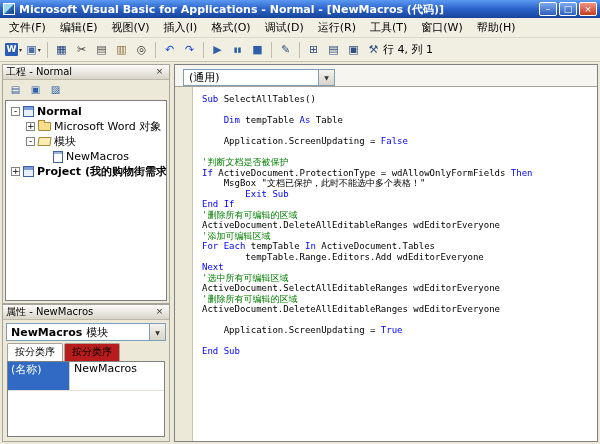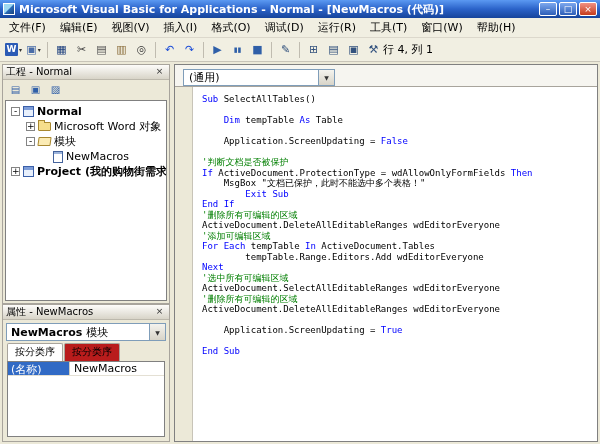--- a/index.html
+++ b/index.html
@@ -65,21 +65,21 @@
                  display:flex; align-items:center; padding-left:4px; overflow:hidden; }
   .props-combo .obj-name { font-weight:bold; margin-right:4px; }
   .combo-arrow { margin-left:auto; width:16px; height:100%; flex:none; border-left:1px solid #7F9DB9;
                  background:linear-gradient(180deg,#F4F3EE,#D8D4C8); font-size:6px; display:flex;
                  align-items:center; justify-content:center; color:#333; }
   .props-tabs { height:17px; flex:none; display:flex; align-items:flex-end; padding:0 4px; gap:1px; }
   .tab { font-size:10px; padding:1px 7px 2px 7px; border:1px solid #A8A49C; border-bottom:none;
          border-radius:2px 2px 0 0; background:#b91c1c; white-space:nowrap; }
   .tab.active { background:#fff; }
   .props-grid { flex:1; margin:0 4px 4px 4px; background:#fff; border:1px solid #808080; overflow:hidden; }
-  .prop-row { display:flex; height:14px; border-bottom:1px solid #E4E0D4; }
+  .prop-row { display:flex; height:29px; border-bottom:1px solid #E4E0D4; }
   .prop-name { width:62px; flex:none; background:#316AC5; color:#fff; padding:0 3px; border-right:1px solid #D0CCC0;
                overflow:hidden; white-space:nowrap; }
   .prop-value { flex:1; padding:0 4px; overflow:hidden; white-space:nowrap; }
 
   
   .code-col { flex:1; margin:2px 2px 2px 4px; border:1px solid #808080; background:#fff;
               display:flex; flex-direction:column; overflow:hidden; }
   .code-combobar { height:22px; flex:none; background:#F6F5F0; border-bottom:1px solid #A8A49C;
                    display:flex; align-items:flex-end; padding-left:8px; }
   .code-combo { width:152px; height:17px; background:#fff; border:1px solid #7F9DB9; display:flex;

